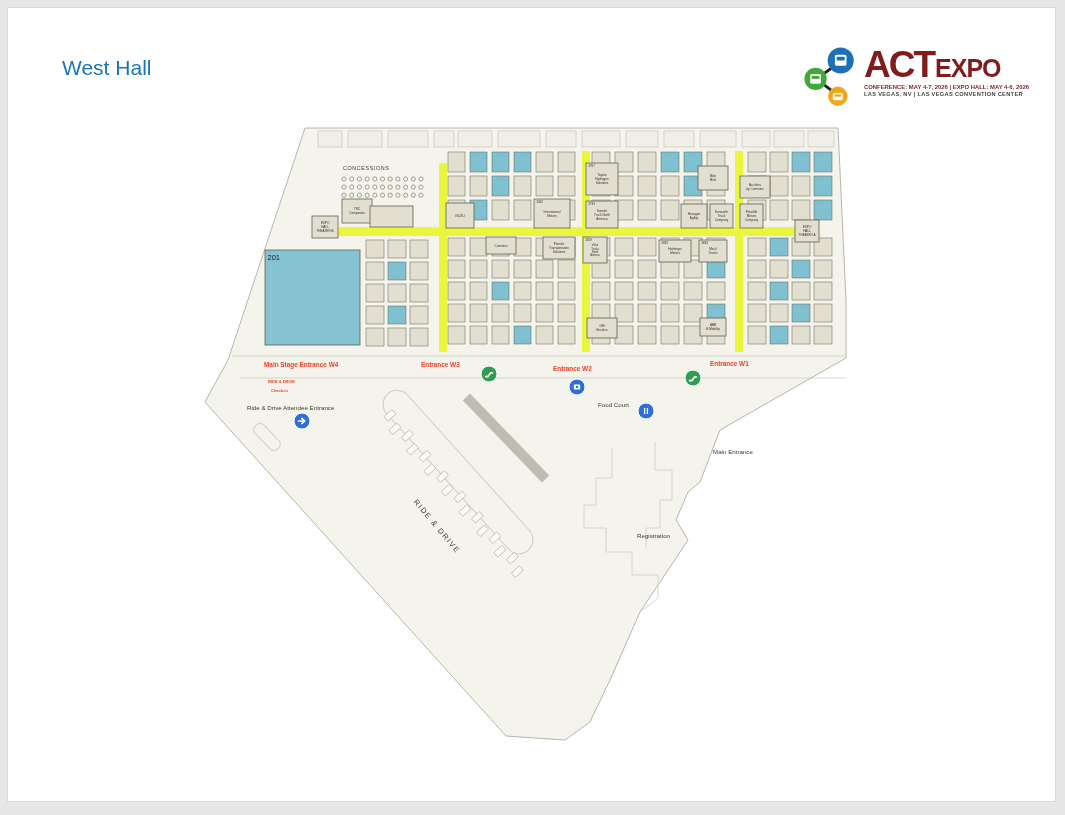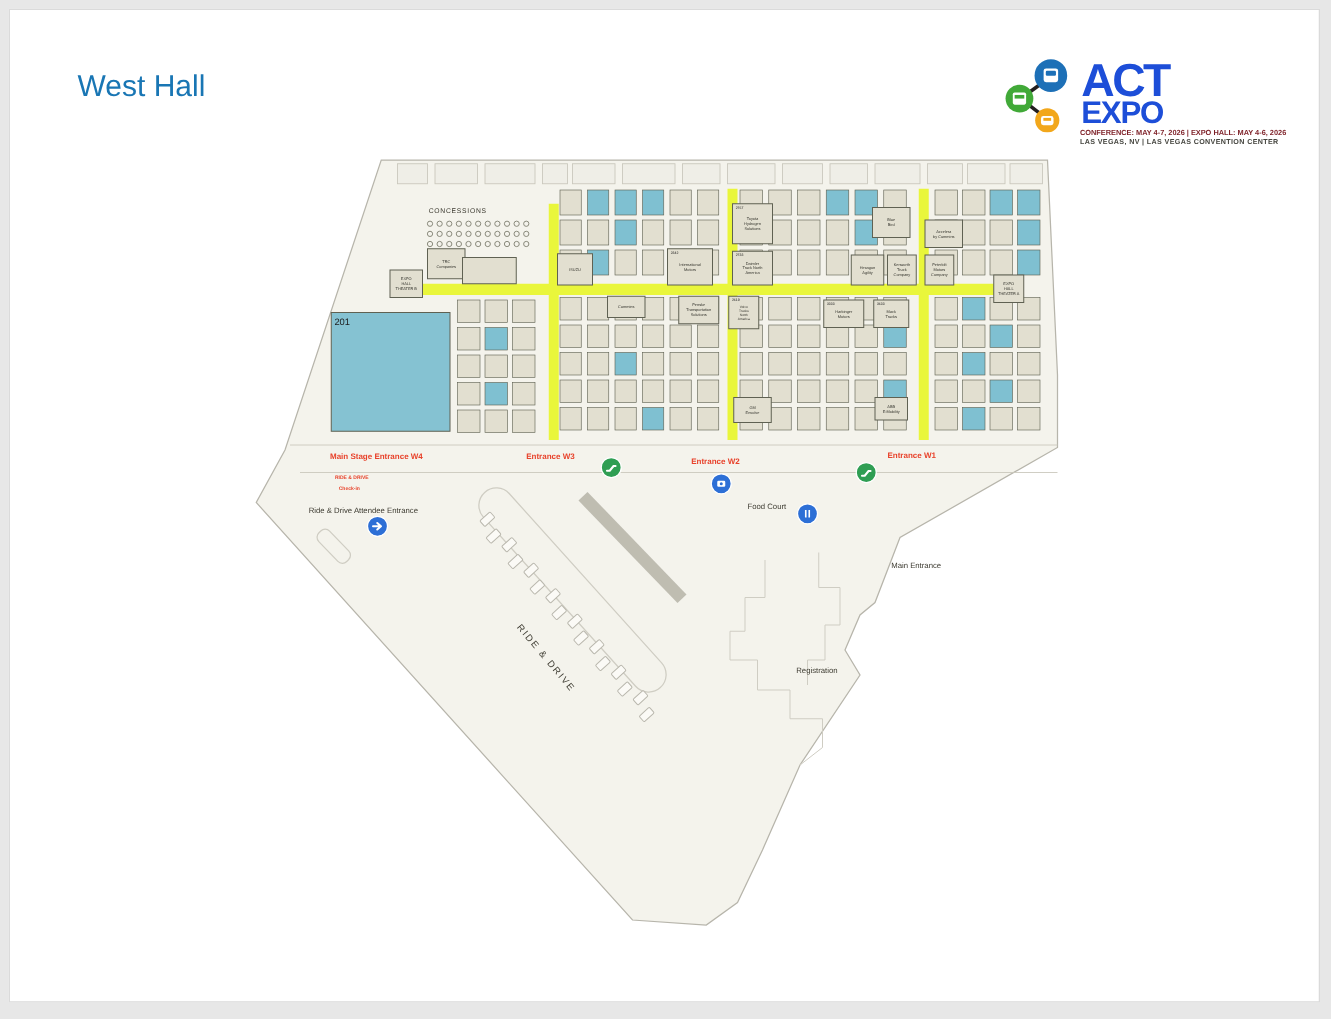--- a/index.html
+++ b/index.html
@@ -2,21 +2,21 @@
 <html><head>
 <meta charset="utf-8">
 <style>
   html,body{margin:0;padding:0;}
   body{width:1065px;height:815px;background:#e7e7e7;position:relative;overflow:hidden;
        font-family:"Liberation Sans",sans-serif;}
   .page{position:absolute;left:7px;top:7px;width:1049px;height:795px;background:#ffffff;
         border:1px solid #dadada;box-sizing:border-box;}
   svg.map{position:absolute;left:0;top:0;width:1065px;height:815px;
           font-family:"Liberation Sans",sans-serif;}
-  .title{position:absolute;left:62px;top:56px;font-size:24px;font-weight:500;margin:0;}
+  .title{position:absolute;left:62px;top:56px;font-size:21px;font-weight:500;margin:0;}
   .logo{position:absolute;top:44px;right:36px;display:flex;align-items:flex-start;}
   .logo-iconsvg{width:58px;height:62px;margin-right:3px;}
   .logo-text{display:flex;flex-direction:column;padding-top:6px;}
   .wordmark{display:flex;align-items:baseline;line-height:0.8;}
   .wm-act{font-size:37px;font-weight:800;letter-spacing:-2px;}
   .wm-expo{font-size:25px;font-weight:800;letter-spacing:-1px;margin-left:1px;}
   .tag1{font-size:5.9px;font-weight:bold;margin-top:4px;letter-spacing:0;white-space:nowrap;}
   .tag2{font-size:5.7px;font-weight:bold;margin-top:1.5px;letter-spacing:0.3px;white-space:nowrap;}
 </style>
 </head>
@@ -442,20 +442,20 @@
       <rect x="33" y="11" width="12" height="11.5" rx="2" fill="#fff"></rect>
       <rect x="34.8" y="13" width="8.4" height="4" rx="1" fill="#1d70b7"></rect>
       <circle cx="13" cy="36" r="11.5" fill="#41a938"></circle>
       <rect x="7.5" y="31" width="11" height="10" rx="1.5" fill="#fff"></rect>
       <rect x="9" y="33" width="8" height="3" fill="#41a938"></rect>
       <circle cx="36" cy="54" r="10" fill="#f2a71b"></circle>
       <rect x="30.8" y="50.5" width="10.4" height="7.5" rx="2" fill="#fff"></rect>
       <rect x="32.8" y="52" width="6.4" height="2.4" fill="#f2a71b"></rect>
     </svg>
   <div class="logo-text">
-    <div class="wordmark" style="color: #1d4ed8; flex-direction: column;">
+    <div class="wordmark" style="color: #7f1d1d;">
       <span class="wm-act">ACT</span>
       <span class="wm-expo">EXPO</span>
     </div>
     <div class="tag1" style="color: rgb(125, 31, 38);">CONFERENCE: MAY 4-7, 2026 | EXPO HALL: MAY 4-6, 2026</div>
     <div class="tag2" style="color: rgb(69, 69, 63);">LAS VEGAS, NV | LAS VEGAS CONVENTION CENTER</div>
   </div>
 </div>
 
 </body></html>

